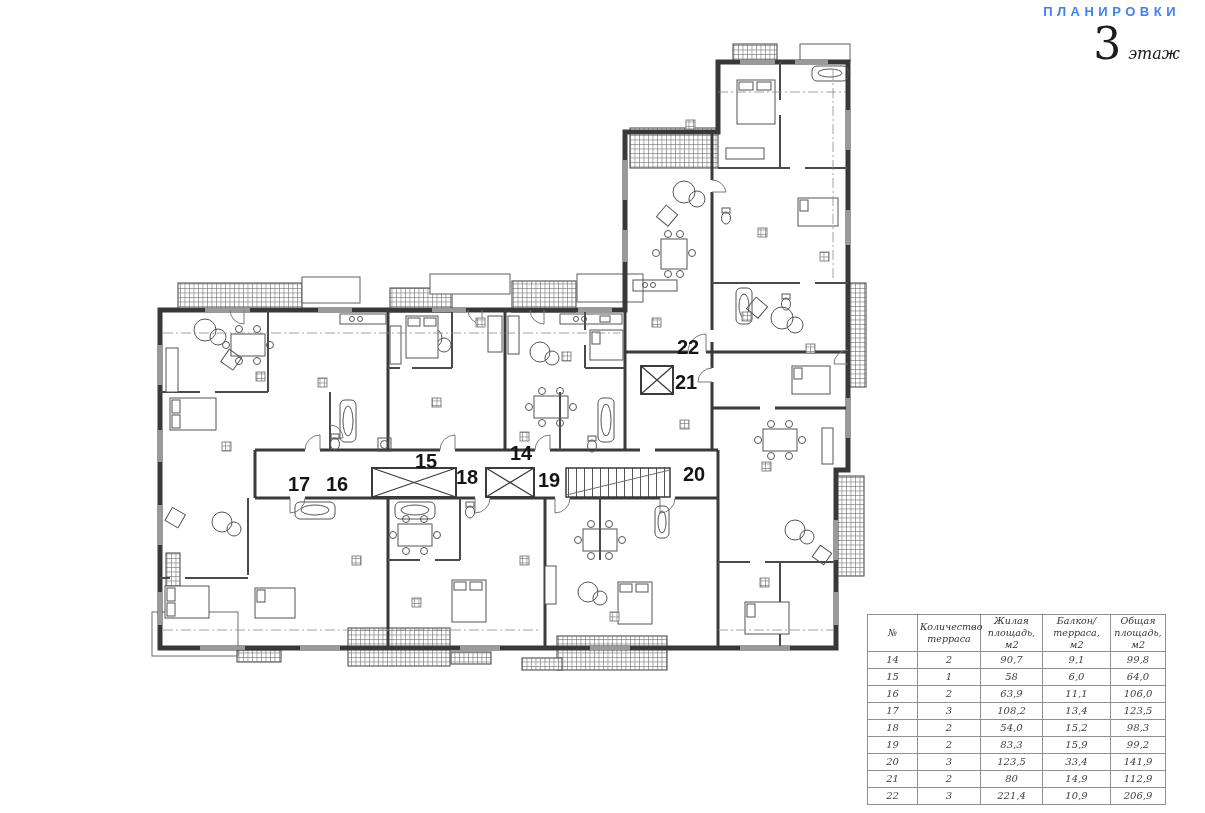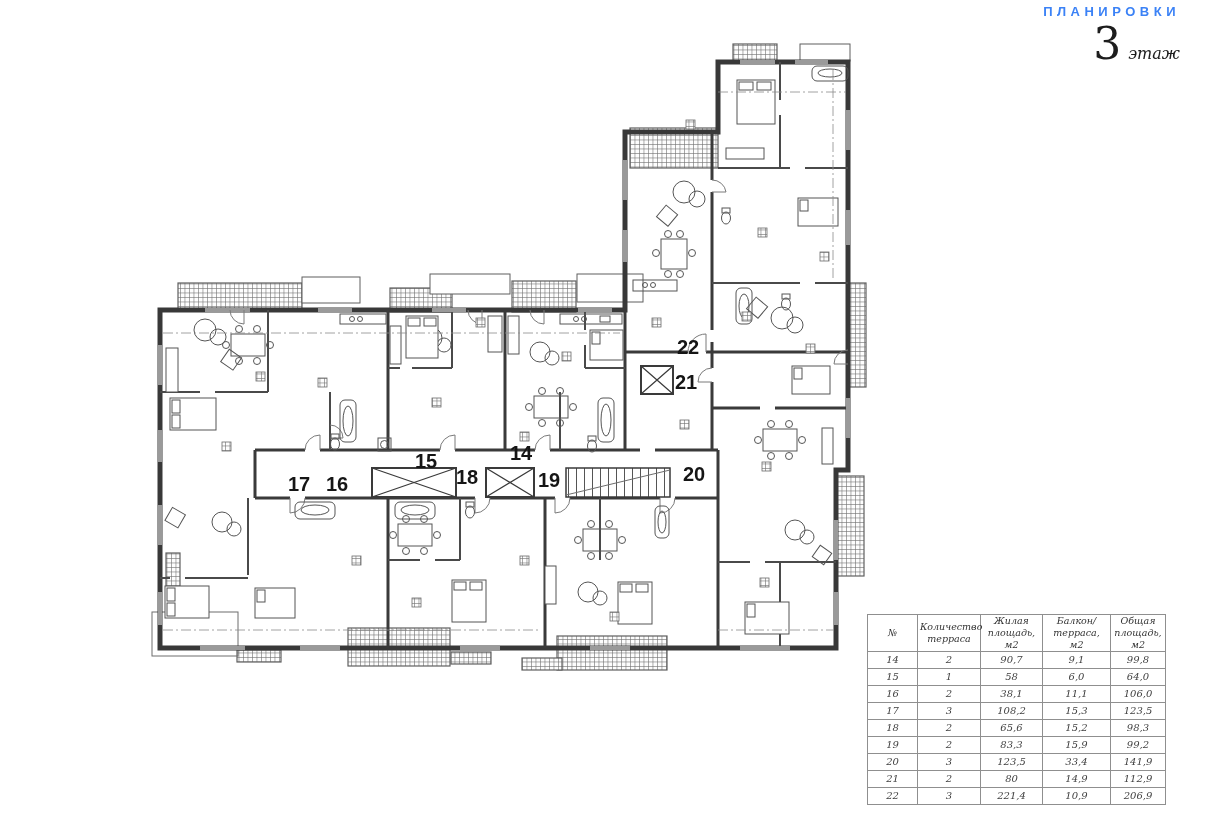--- a/index.html
+++ b/index.html
@@ -391,35 +391,35 @@
       <tr>
         <td>15</td>
         <td>1</td>
         <td>58</td>
         <td>6,0</td>
         <td>64,0</td>
       </tr>
       <tr>
         <td>16</td>
         <td>2</td>
-        <td>38,1</td>
+        <td>63,9</td>
         <td>11,1</td>
         <td>106,0</td>
       </tr>
       <tr>
         <td>17</td>
         <td>3</td>
         <td>108,2</td>
-        <td>15,3</td>
+        <td>13,4</td>
         <td>123,5</td>
       </tr>
       <tr>
         <td>18</td>
         <td>2</td>
-        <td>65,6</td>
+        <td>54,0</td>
         <td>15,2</td>
         <td>98,3</td>
       </tr>
       <tr>
         <td>19</td>
         <td>2</td>
         <td>83,3</td>
         <td>15,9</td>
         <td>99,2</td>
       </tr>

